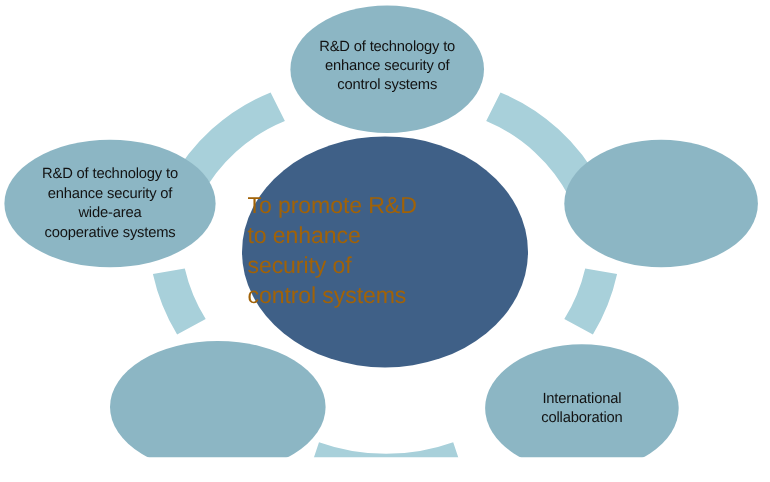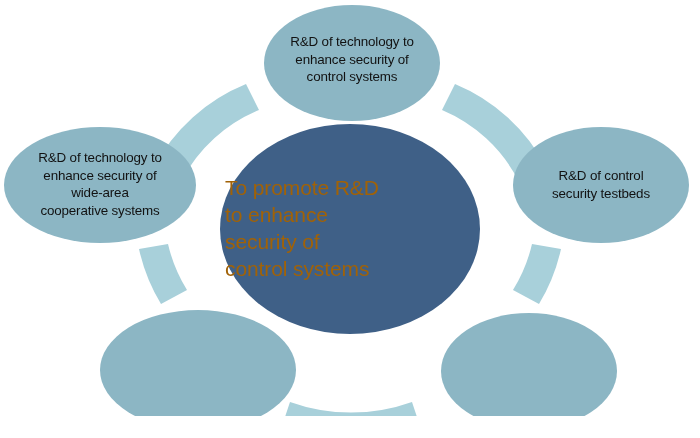--- a/index.html
+++ b/index.html
@@ -94,23 +94,23 @@
       <ellipse cx="100" cy="185" rx="96" ry="58" fill="#8CB6C4"></ellipse>
     </g>
 
     <ellipse cx="350" cy="229" rx="130" ry="105" fill="#3F6087"></ellipse>
   </svg>
 
   <div class="node-label" style="left:264px; top:33px; width:176px;">R&amp;D of technology to
 enhance security of
 control systems</div>
 
-  <div class="node-label" style="left:513px; top:167px; width:176px;">R&amp;D of control
-security testbeds</div>
 
+  <div class="node-label" style="left:441px; top:353px; width:176px;">International
+collaboration</div>
 
 
   <div class="node-label" style="left:12px; top:149px; width:176px;">R&amp;D of technology to
 enhance security of
 wide-area
 cooperative systems</div>
 
   <div class="hub-label" style="left:225px; top:174px; width:250px;">To promote R&amp;D
 to enhance
 security of

